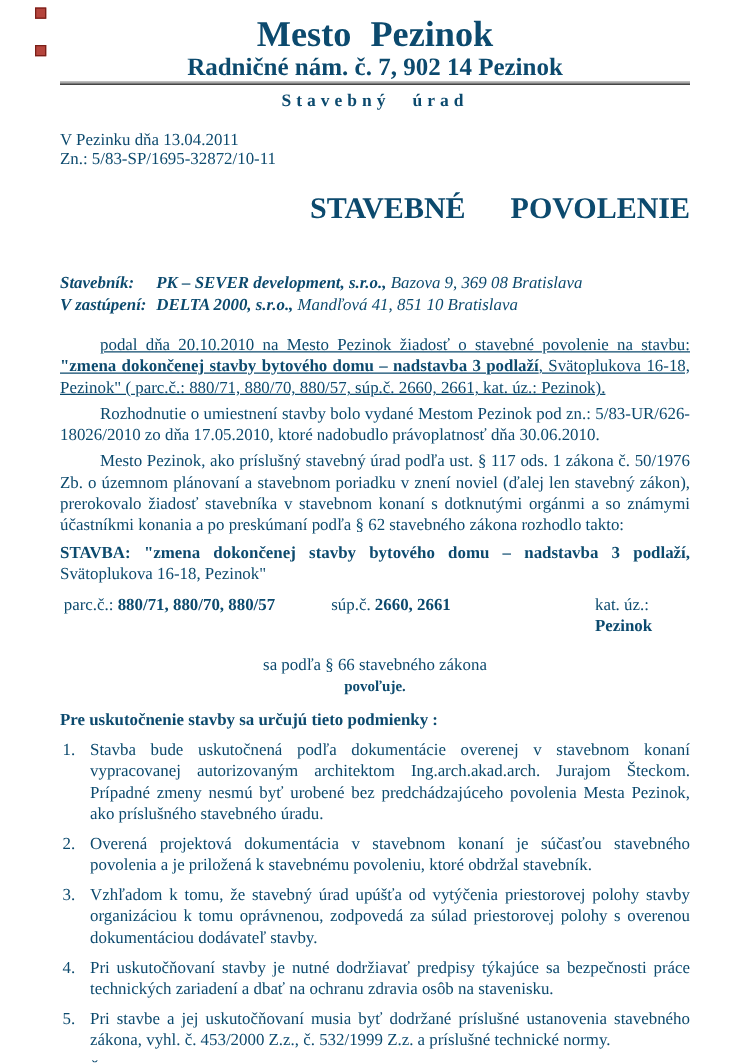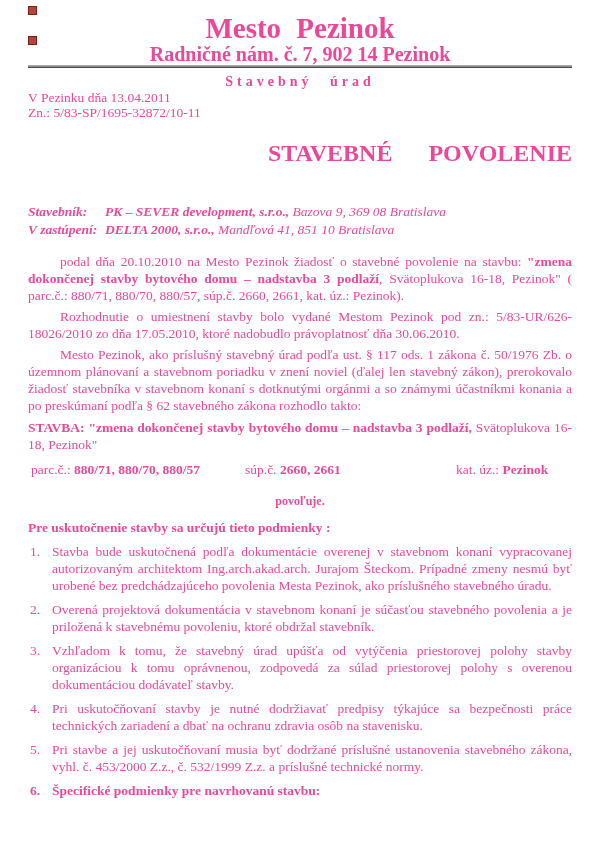--- a/index.html
+++ b/index.html
@@ -1,45 +1,45 @@
 <!DOCTYPE html>
 <html><head>
 <meta charset="utf-8">
 <style>
   html,body{margin:0;padding:0;background:#ffffff;}
   .page{
     position:relative;
     width:600px;height:850px;
     box-sizing:border-box;
-    padding:0 28px;
+    padding:0 48px;
     background:#ffffff;
-    color:#ec4899;
+    color:#0c4a6e;
     font-family:"Liberation Serif","DejaVu Serif",serif;
     overflow:hidden;
   }
   .marker{position:absolute;left:28px;width:7px;height:7px;border:1px solid #7a1f18;}
   .marker.m1{top:6px}
   .marker.m2{top:36px}
 
   .hdr{text-align:center;}
   .hdr-city{font-size:29px;font-weight:bold;word-spacing:8px;padding-top:12px;line-height:32px;}
   .hdr-addr{font-size:20px;font-weight:bold;line-height:17px;margin-top:2px;}
   .hdr-rule{height:3px;margin-top:2px;background:linear-gradient(to bottom,#a8a8a8 35%,#2b2b2b);}
   .hdr-dept{font-size:14px;font-weight:bold;letter-spacing:4px;word-spacing:10px;line-height:17px;margin-top:5px;}
 
-  .meta{font-size:13.5px;line-height:15px;}
+  .meta{font-size:13.5px;line-height:15px;margin-top:14px;}
   .doc-title{text-align:right;font-size:24px;font-weight:bold;word-spacing:30px;line-height:27px;margin-top:20px;}
 
   .applicant{margin-top:36px;font-size:13.5px;line-height:18px;font-style:italic;}
   .app-row{display:flex;}
   .app-label{font-weight:bold;width:77px;flex:none;}
   .app-name{font-weight:bold;}
 
   .para{font-size:13.5px;line-height:17px;text-align:justify;margin:0;}
-  .p-request{margin-top:14px;text-indent:32px;}
+  .p-request{margin-top:14px;text-indent:32px;text-decoration:underline;}
   .p-decision{margin-top:4px;text-indent:32px;}
   .p-authority{margin-top:4px;text-indent:32px;}
   .p-stavba{margin-top:5px;}
   .p-stavba .lead{font-weight:bold;}
 
   .parcels{display:flex;font-size:13.5px;line-height:17px;margin-top:8px;padding-left:3px;}
   .parcel-seg b{font-weight:bold;text-align:center;}
   .seg1{width:214px;flex:none;}
   .seg2{width:211px;flex:none;}
   .seg3{flex:1;}
@@ -96,20 +96,21 @@
 
   <p class="para p-stavba"><span class="lead">STAVBA: "zmena dokončenej stavby bytového domu – nadstavba 3 podlaží,</span><span> Svätoplukova 16-18, Pezinok"</span></p>
 
   <div class="parcels">
     <span class="parcel-seg seg1"><span>parc.č.: </span><b>880/71, 880/70, 880/57</b></span>
     <span class="parcel-seg seg2"><span>súp.č. </span><b>2660, 2661</b></span>
     <span class="parcel-seg seg3"><span>kat. úz.: </span><b>Pezinok</b></span>
   </div>
 
   <div class="grant">
+    <div class="grant-intro">sa podľa § 66 stavebného zákona</div>
     <div class="grant-verdict">povoľuje.</div>
   </div>
 
   <div class="cond-head">Pre uskutočnenie stavby sa určujú tieto podmienky :</div>
 
   <div class="cond">
     <span class="cond-num">1.</span>
     <span class="cond-text">Stavba bude uskutočnená podľa dokumentácie overenej v stavebnom konaní vypracovanej autorizovaným architektom Ing.arch.akad.arch. Jurajom Šteckom. Prípadné zmeny nesmú byť urobené bez predchádzajúceho povolenia Mesta Pezinok, ako príslušného stavebného úradu.</span>
   </div>
   <div class="cond">

